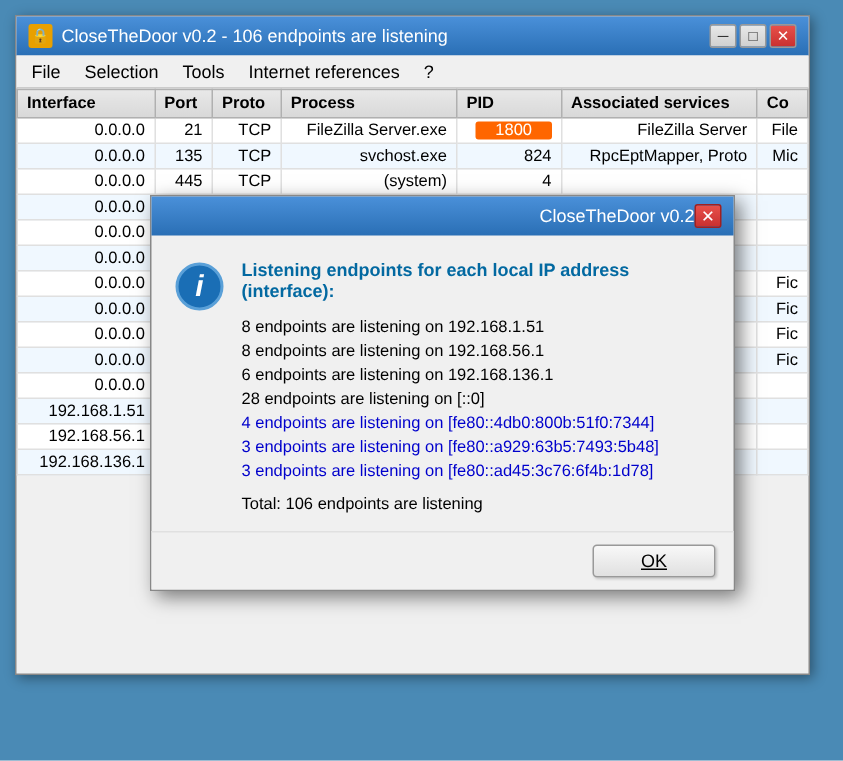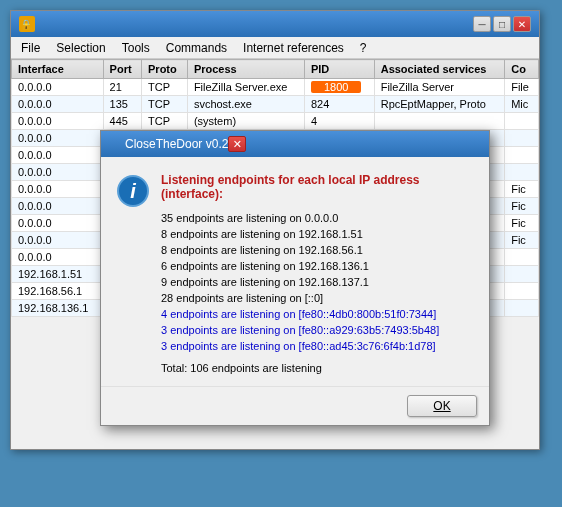--- a/index.html
+++ b/index.html
@@ -117,20 +117,21 @@
       border: 1px solid #b0b0b0;
       padding: 3px 6px;
       text-align: left;
       font-weight: bold;
       white-space: nowrap;
       color: #000;
     }
 
     tbody tr {
       background: white;
+      text-align: right;
     }
 
     tbody tr:nth-child(even) {
       background: #f0f8ff;
     }
 
     tbody td {
       border: 1px solid #e0e0e0;
       padding: 2px 6px;
       white-space: nowrap;
@@ -150,24 +151,24 @@
       left: 100px;
       width: 390px;
       background: #f0f0f0;
       border: 1px solid #888;
       box-shadow: 4px 4px 12px rgba(0,0,0,0.5);
     }
 
     .modal-title-bar {
       background: linear-gradient(to bottom, #4a90d9, #2a6fb5);
       color: white;
-      padding: 5px 24px;
-      display: flex;
-      align-items: center;
-      justify-content: flex-start;
+      padding: 5px 8px;
+      display: flex;
+      align-items: center;
+      justify-content: flex-end;
       height: 26px;
     }
 
     .modal-title-text {
       font-size: 12px;
     }
 
     .modal-close-btn {
       width: 18px;
       height: 16px;
@@ -207,21 +208,21 @@
     }
 
     .modal-text-area {
       flex: 1;
     }
 
     .modal-title-line {
       font-size: 12px;
       font-weight: bold;
       margin-bottom: 10px;
-      color: #b91c1c;
+      color: #0369a1;
     }
 
     .endpoint-line {
       font-size: 11px;
       color: #000;
       margin-bottom: 1px;
       line-height: 15px;
     }
 
     .endpoint-line.ipv6-link {
@@ -238,21 +239,21 @@
 
     .modal-footer {
       padding: 8px 12px;
       display: flex;
       justify-content: flex-end;
       border-top: 1px solid #e0e0e0;
       background: #f0f0f0;
     }
 
     .ok-button {
-      width: 70px;
+      width: 82px;
       height: 22px;
       background: linear-gradient(to bottom, #f8f8f8, #e0e0e0);
       border: 1px solid #999;
       border-radius: 3px;
       cursor: pointer;
       font-size: 12px;
       color: #000;
       display: flex;
       align-items: center;
       justify-content: center;
@@ -266,33 +267,33 @@
     }
   </style>
 </head>
 <body>
 
 <div class="main-window">
 
   <div class="title-bar">
     <div class="title-bar-left">
       <div class="title-icon">🔒</div>
+      <span class="title-text">CloseTheDoor v0.2 - 106 endpoints are listening</span>
     </div>
     <div class="title-controls">
       <div class="title-btn">─</div>
       <div class="title-btn">□</div>
       <div class="title-btn close-btn">✕</div>
     </div>
   </div>
 
   <div class="menu-bar">
     <span class="menu-item">File</span>
     <span class="menu-item">Selection</span>
     <span class="menu-item">Tools</span>
-    <span class="menu-item">Commands</span>
     <span class="menu-item">Internet references</span>
     <span class="menu-item">?</span>
   </div>
 
   <div class="table-container">
     <table>
       <thead>
         <tr>
           <th>Interface</th>
           <th>Port</th>
@@ -444,25 +445,23 @@
   </div>
 
   <div class="modal-content">
     <div class="info-icon">
       <span>i</span>
     </div>
     <div class="modal-text-area">
       <div class="modal-title-line">Listening endpoints for each local IP address (interface):</div>
       <div id="endpoint-lines">
 
-      <div class="endpoint-line">35 endpoints are listening on 0.0.0.0</div>
           <div class="endpoint-line">8 endpoints are listening on 192.168.1.51</div>
           <div class="endpoint-line">8 endpoints are listening on 192.168.56.1</div>
           <div class="endpoint-line">6 endpoints are listening on 192.168.136.1</div>
-          <div class="endpoint-line">9 endpoints are listening on 192.168.137.1</div>
           <div class="endpoint-line">28 endpoints are listening on [::0]</div>
           <div class="endpoint-line ipv6-link">4 endpoints are listening on [fe80::4db0:800b:51f0:7344]</div>
           <div class="endpoint-line ipv6-link">3 endpoints are listening on [fe80::a929:63b5:7493:5b48]</div>
           <div class="endpoint-line ipv6-link">3 endpoints are listening on [fe80::ad45:3c76:6f4b:1d78]</div>
         </div>
       <div class="total-line">Total: 106 endpoints are listening</div>
     </div>
   </div>
 
   <div class="modal-footer">

